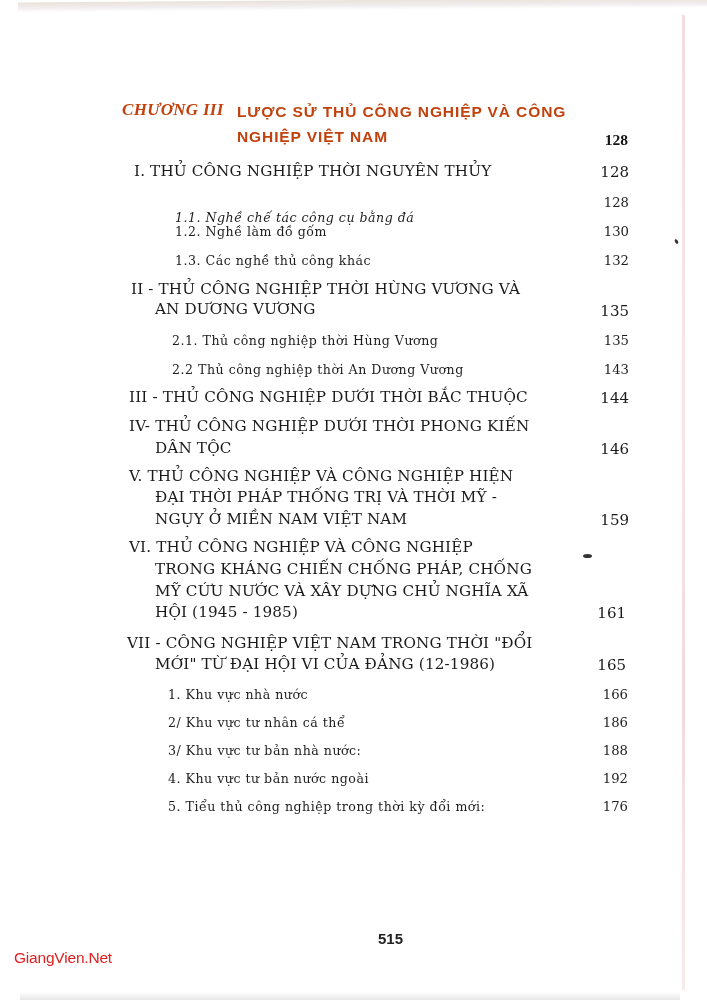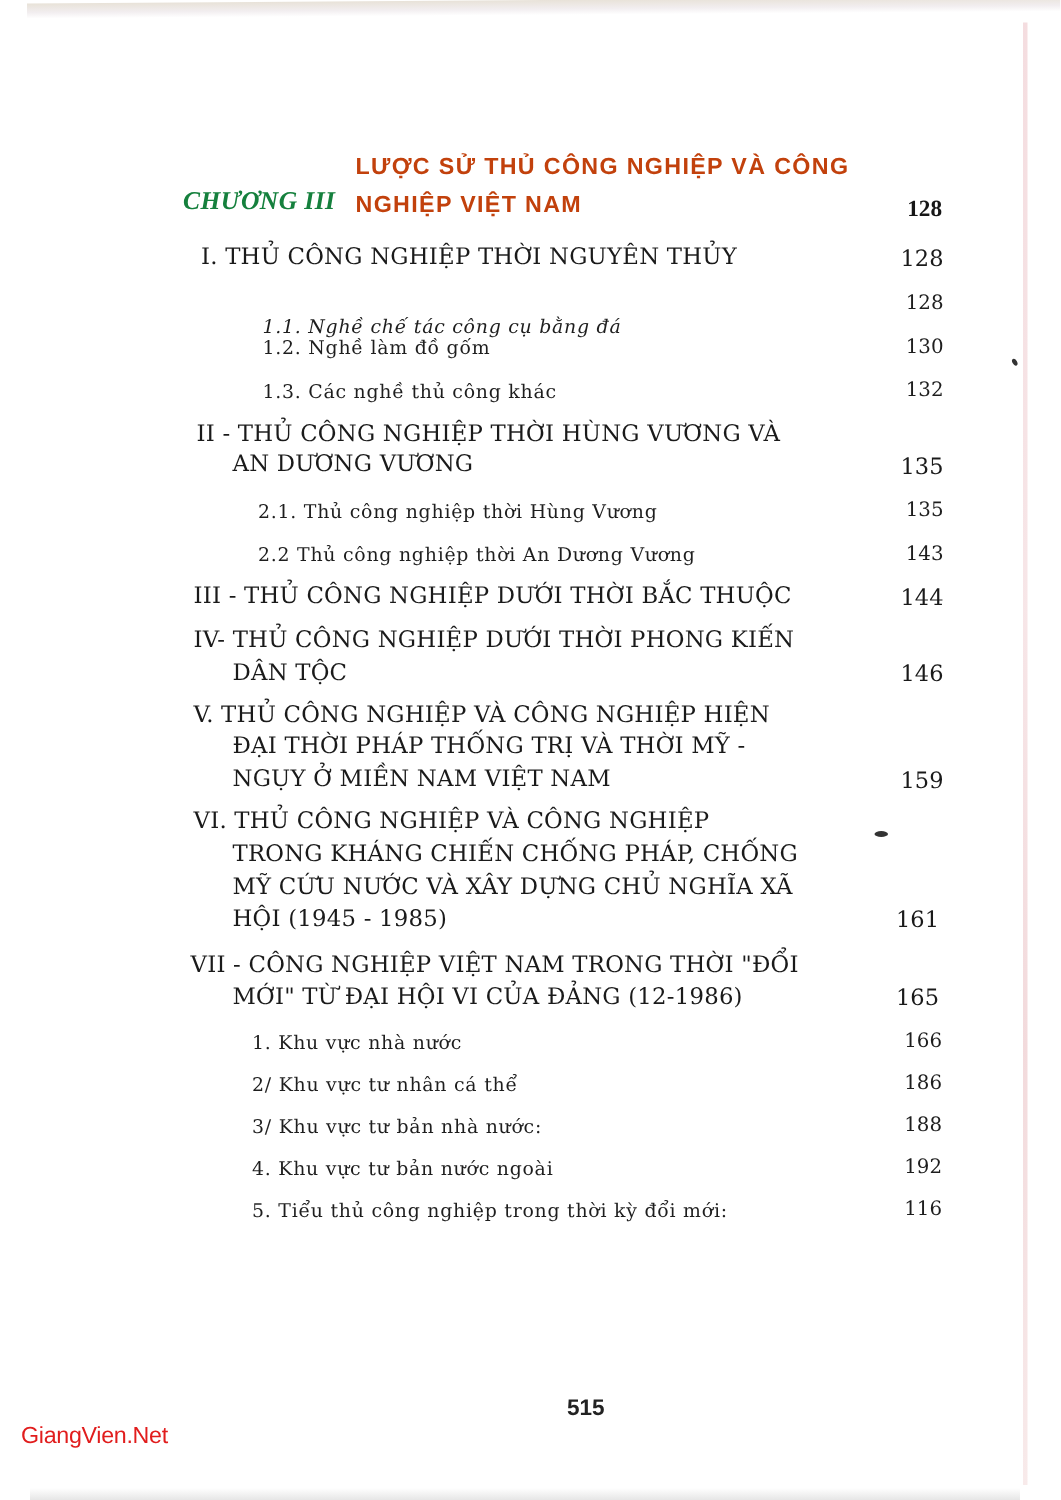--- a/index.html
+++ b/index.html
@@ -65,22 +65,21 @@
       width: 60px;
     }
 
     
     .chap-label {
       font-family: "Liberation Serif", serif;
       font-style: italic;
       font-weight: bold;
       font-size: 17px;
       letter-spacing: 0.3px;
-      color: #15803d;
-      margin-top: 24px;
+      color: #c2410c;
     }
     .chap-title {
       font-family: Liberation Sans, sans-serif;
       font-weight: bold;
       font-size: 15.5px;
       letter-spacing: 0.9px;
       color: #c2410c;
     }
     .chap-page {
       font-family: "Liberation Serif", serif;
@@ -204,17 +203,17 @@
   <div class="row sub" style="left:168px;top:715px;">2/ Khu vực tư nhân cá thể</div>
   <div class="page-num sub-page" style="left:568px;top:715px;">186</div>
 
   <div class="row sub" style="left:168px;top:743px;">3/ Khu vực tư bản nhà nước:</div>
   <div class="page-num sub-page" style="left:568px;top:743px;">188</div>
 
   <div class="row sub" style="left:168px;top:771px;">4. Khu vực tư bản nước ngoài</div>
   <div class="page-num sub-page" style="left:568px;top:771px;">192</div>
 
   <div class="row sub" style="left:168px;top:799px;">5. Tiểu thủ công nghiệp trong thời kỳ đổi mới:</div>
-  <div class="page-num sub-page" style="left:568px;top:799px;">116</div>
+  <div class="page-num sub-page" style="left:568px;top:799px;">176</div>
 </div>
 
 <div class="footer-page">515</div>
 <div class="watermark" id="wm" style="color: rgb(225, 29, 29);">GiangVien.Net</div>
 
 </body></html>

